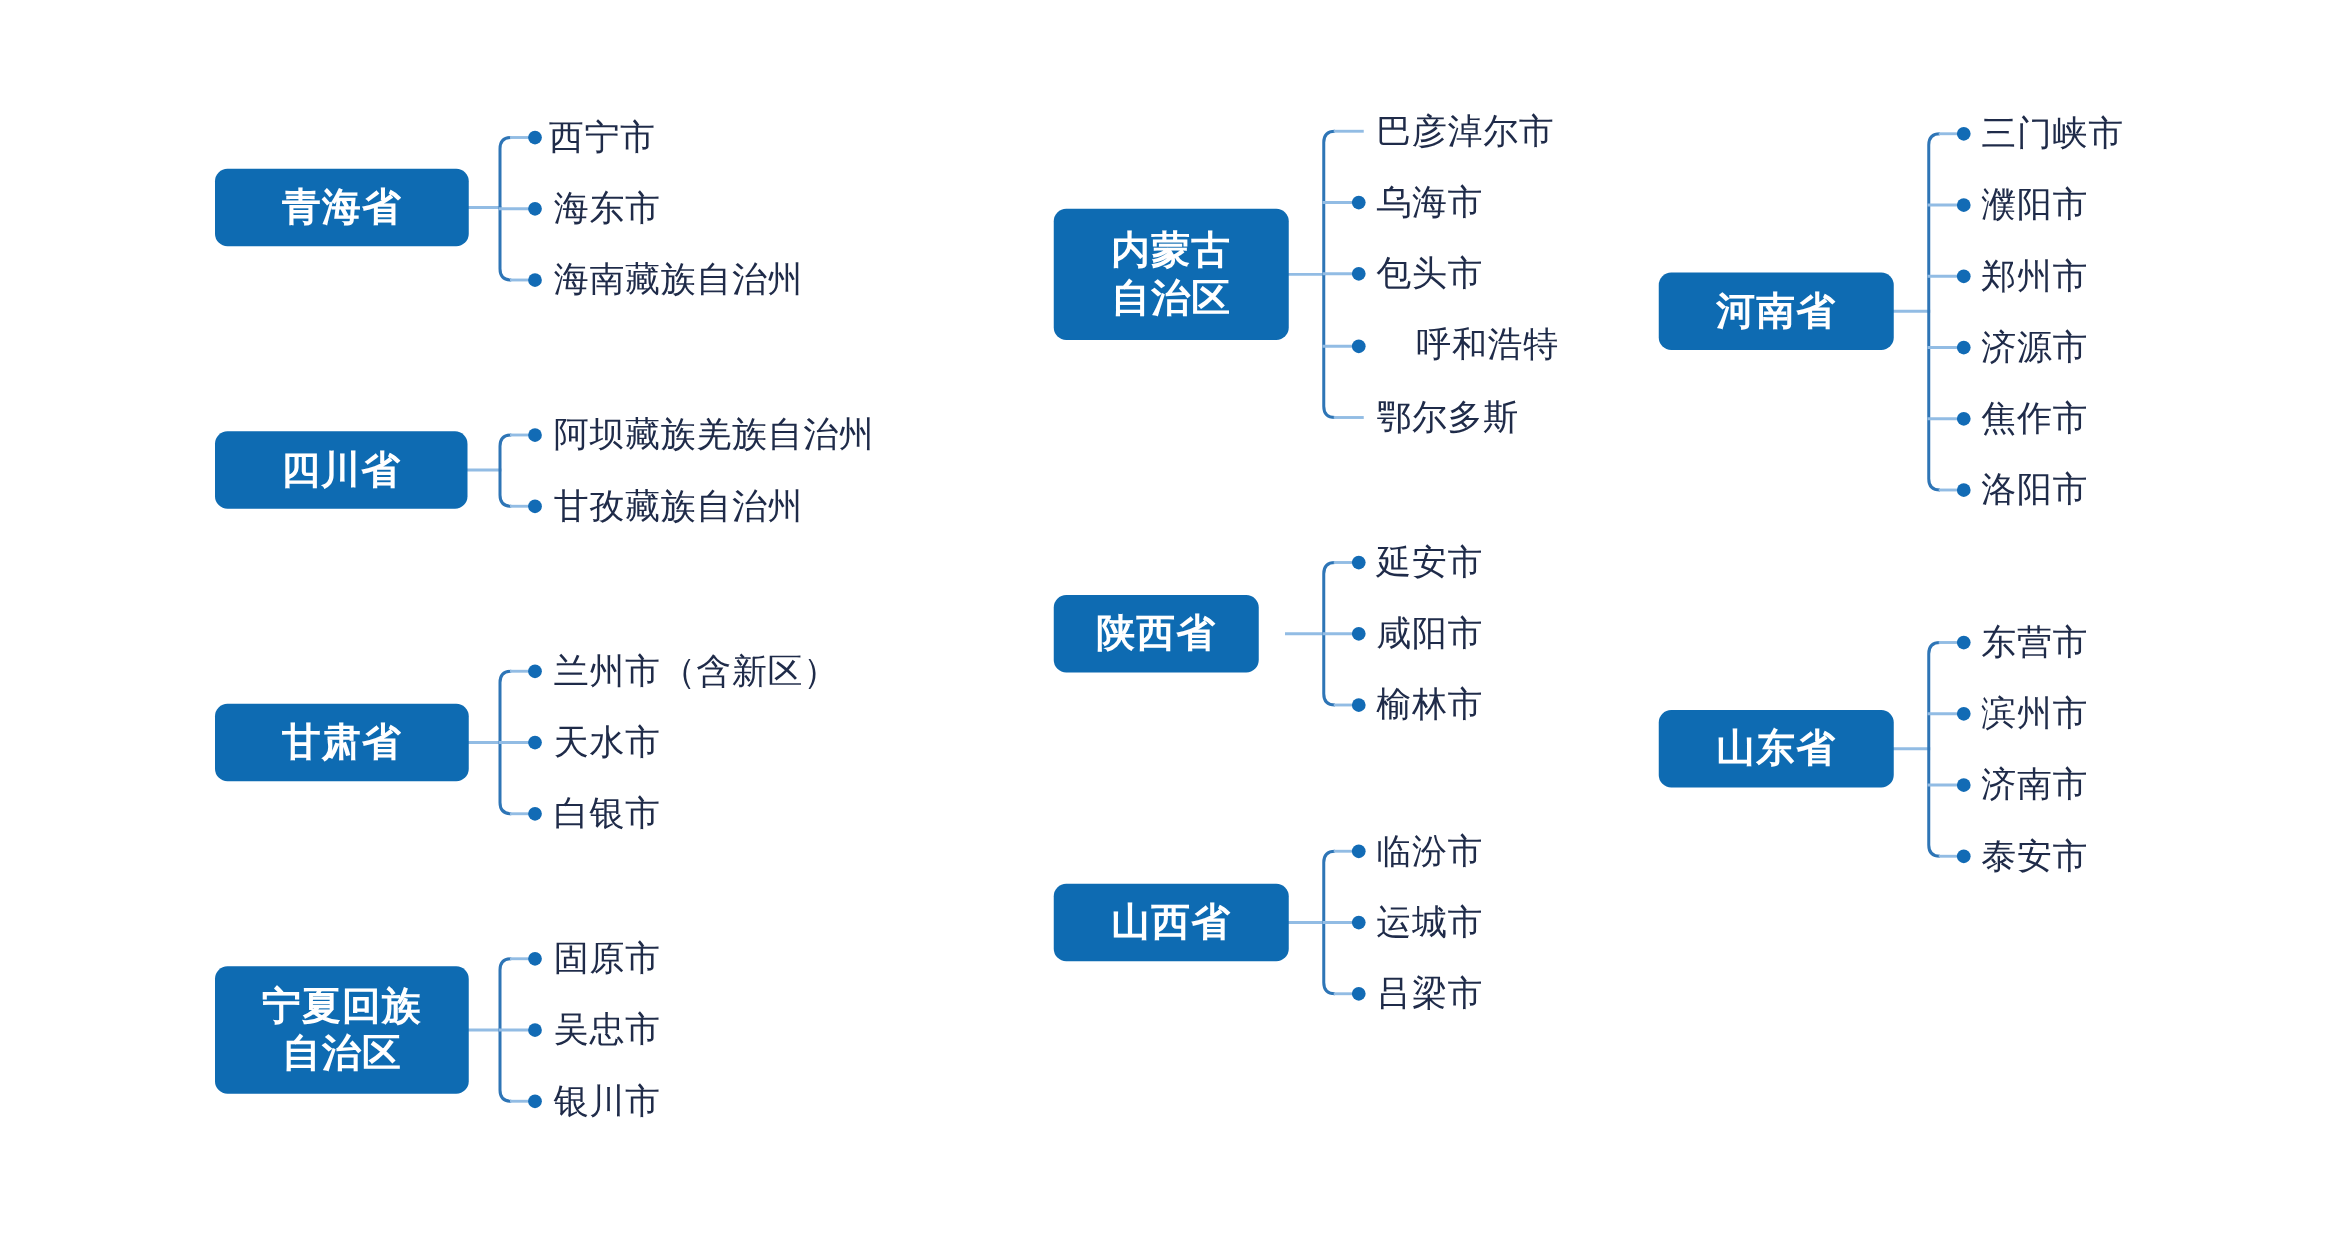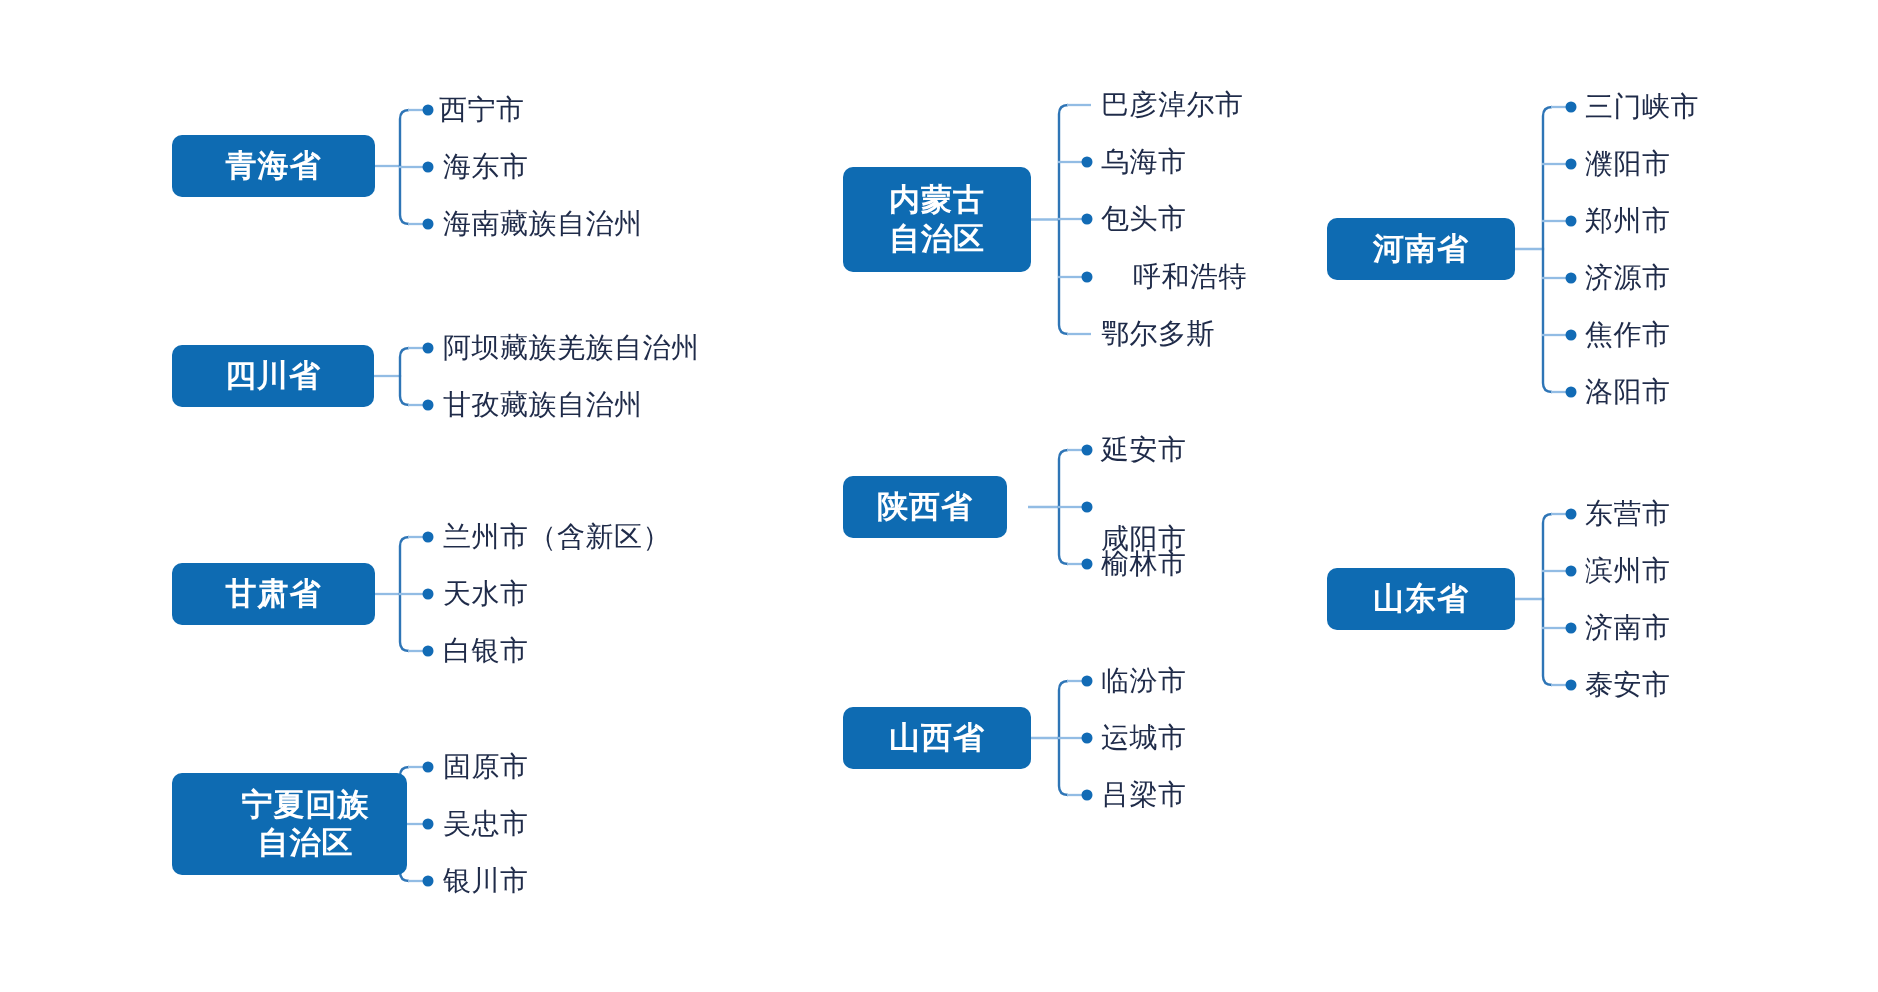--- a/index.html
+++ b/index.html
@@ -127,41 +127,41 @@
         <span class="pbox-label">四川省</span>
       </div>
       <div class="city" style="left: 443px; top: 327px;">阿坝藏族羌族自治州</div>
       <div class="city" style="left: 443px; top: 384px;">甘孜藏族自治州</div>
       <div class="pbox" style="left: 172px; top: 563px; width: 203px; height: 62px; align-items: center;">
         <span class="pbox-label">甘肃省</span>
       </div>
       <div class="city" style="left: 443px; top: 516px;">兰州市（含新区）</div>
       <div class="city" style="left: 443px; top: 573px;">天水市</div>
       <div class="city" style="left: 443px; top: 630px;">白银市</div>
-      <div class="pbox" style="left: 172px; top: 773px; width: 203px; height: 102px; padding-left: 32px;">
+      <div class="pbox" style="left: 172px; top: 773px; width: 203px; height: 102px;">
         <span class="pbox-label">宁夏回族
 自治区</span>
       </div>
       <div class="city" style="left: 443px; top: 746px;">固原市</div>
       <div class="city" style="left: 443px; top: 803px;">吴忠市</div>
       <div class="city" style="left: 443px; top: 860px;">银川市</div>
       <div class="pbox" style="left: 843px; top: 167px; width: 188px; height: 105px;">
         <span class="pbox-label">内蒙古
 自治区</span>
       </div>
       <div class="city" style="left: 1101px; top: 84px;">巴彦淖尔市</div>
       <div class="city" style="left: 1101px; top: 141px;">乌海市</div>
       <div class="city" style="left: 1101px; top: 198px;">包头市</div>
       <div class="city" style="left: 1133px; top: 256px; font-family: Liberation Serif, serif;">呼和浩特</div>
       <div class="city" style="left: 1101px; top: 313px;">鄂尔多斯</div>
       <div class="pbox" style="left: 843px; top: 476px; width: 164px; height: 62px;">
         <span class="pbox-label">陕西省</span>
       </div>
       <div class="city" style="left: 1101px; top: 429px;">延安市</div>
-      <div class="city" style="left: 1101px; top: 486px; margin-top: 32px;">咸阳市</div>
+      <div class="city" style="left: 1101px; top: 486px;">咸阳市</div>
       <div class="city" style="left: 1101px; top: 543px;">榆林市</div>
       <div class="pbox" style="left: 843px; top: 707px; width: 188px; height: 62px;">
         <span class="pbox-label">山西省</span>
       </div>
       <div class="city" style="left: 1101px; top: 660px;">临汾市</div>
       <div class="city" style="left: 1101px; top: 717px;">运城市</div>
       <div class="city" style="left: 1101px; top: 774px;">吕梁市</div>
       <div class="pbox" style="left: 1327px; top: 218px; width: 188px; height: 62px;">
         <span class="pbox-label">河南省</span>
       </div>

